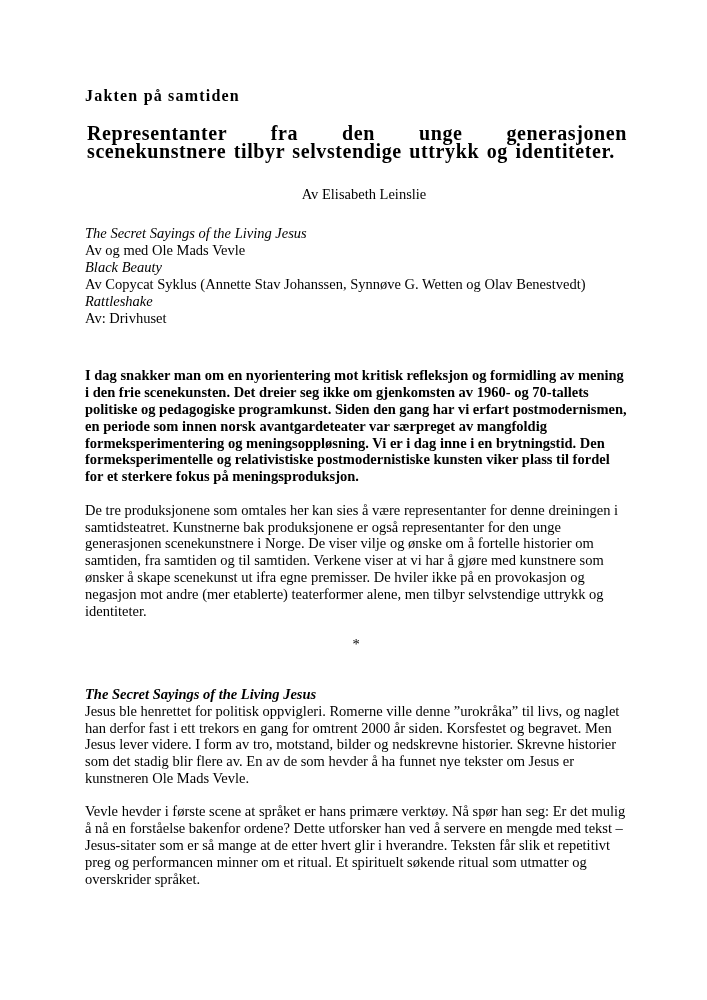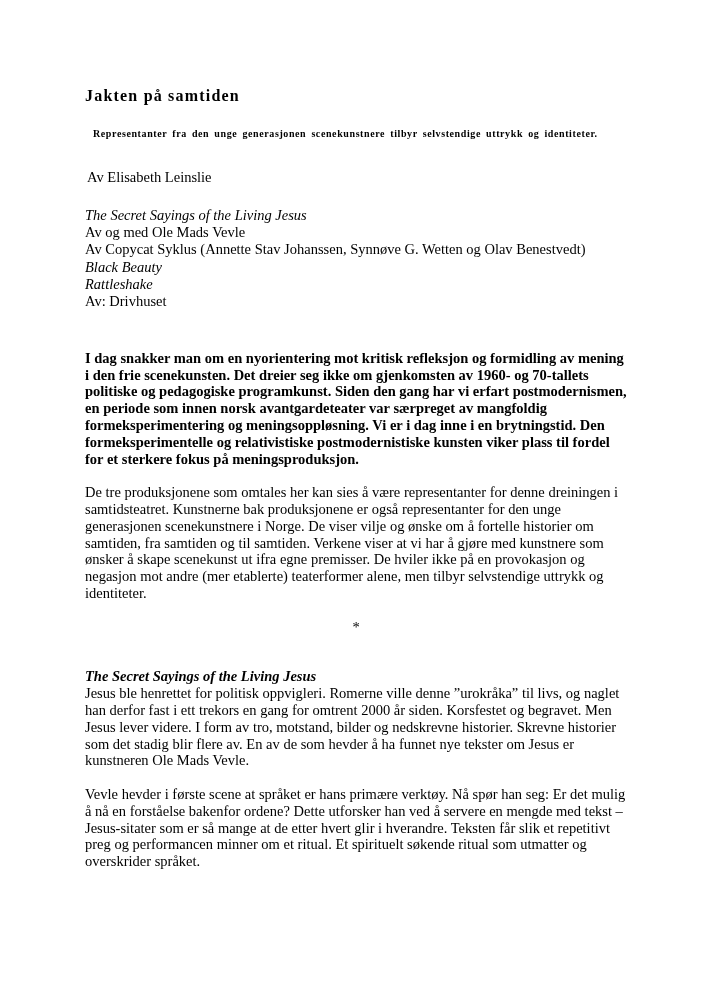--- a/index.html
+++ b/index.html
@@ -22,32 +22,33 @@
     background: #ffffff;
   }
   .title {
     font-size: 16px;
     font-weight: bold;
     letter-spacing: 1.2px;
     margin: 0 0 0 0;
     line-height: 19px;
   }
   .lead {
-    font-size: 10px;
+    font-size: 20px;
     font-weight: bold;
     letter-spacing: 0.6px;
     word-spacing: 2px;
     line-height: 17.5px;
     text-align: justify;
-    margin: 20px 0 0 8px;
+    margin: 20px 0 0 2px;
   }
   .byline {
     font-size: 14.5px;
     line-height: 16.8px;
-    margin: 26px 0 0 2px;
+    margin: 26px 0 0 16px;
+    text-align: center;
   }
   .credits {
     margin: 22px 0 0 0;
   }
   .credit-line {
     font-size: 14.5px;
     line-height: 17.1px;
   }
   .italic { font-style: italic; }
   .para {
@@ -83,22 +84,22 @@
 
   <h1 class="title">Jakten på samtiden</h1>
 
   <p class="lead">Representanter fra den unge generasjonen scenekunstnere tilbyr selvstendige uttrykk og identiteter.</p>
 
   <p class="byline">Av Elisabeth Leinslie</p>
 
   <div class="credits">
     <div class="credit-line italic">The Secret Sayings of the Living Jesus</div>
     <div class="credit-line">Av og med Ole Mads Vevle</div>
+    <div class="credit-line italic">Black Beauty</div>
     <div class="credit-line">Av Copycat Syklus (Annette Stav Johanssen, Synnøve G. Wetten og Olav Benestvedt)</div>
-    <div class="credit-line italic">Black Beauty</div>
     <div class="credit-line italic">Rattleshake</div>
     <div class="credit-line">Av: Drivhuset</div>
   </div>
 
   <p class="para para-first">I dag snakker man om en nyorientering mot kritisk refleksjon og formidling av mening i den frie scenekunsten. Det dreier seg ikke om gjenkomsten av 1960- og 70-tallets politiske og pedagogiske programkunst. Siden den gang har vi erfart postmodernismen, en periode som innen norsk avantgardeteater var særpreget av mangfoldig formeksperimentering og meningsoppløsning. Vi er i dag inne i en brytningstid. Den formeksperimentelle og relativistiske postmodernistiske kunsten viker plass til fordel for et sterkere fokus på meningsproduksjon.</p>
 
   <p class="para">De tre produksjonene som omtales her kan sies å være representanter for denne dreiningen i samtidsteatret. Kunstnerne bak produksjonene er også representanter for den unge generasjonen scenekunstnere i Norge. De viser vilje og ønske om å fortelle historier om samtiden, fra samtiden og til samtiden. Verkene viser at vi har å gjøre med kunstnere som ønsker å skape scenekunst ut ifra egne premisser. De hviler ikke på en provokasjon og negasjon mot andre (mer etablerte) teaterformer alene, men tilbyr selvstendige uttrykk og identiteter.</p>
 
   <p class="separator">*</p>
 

